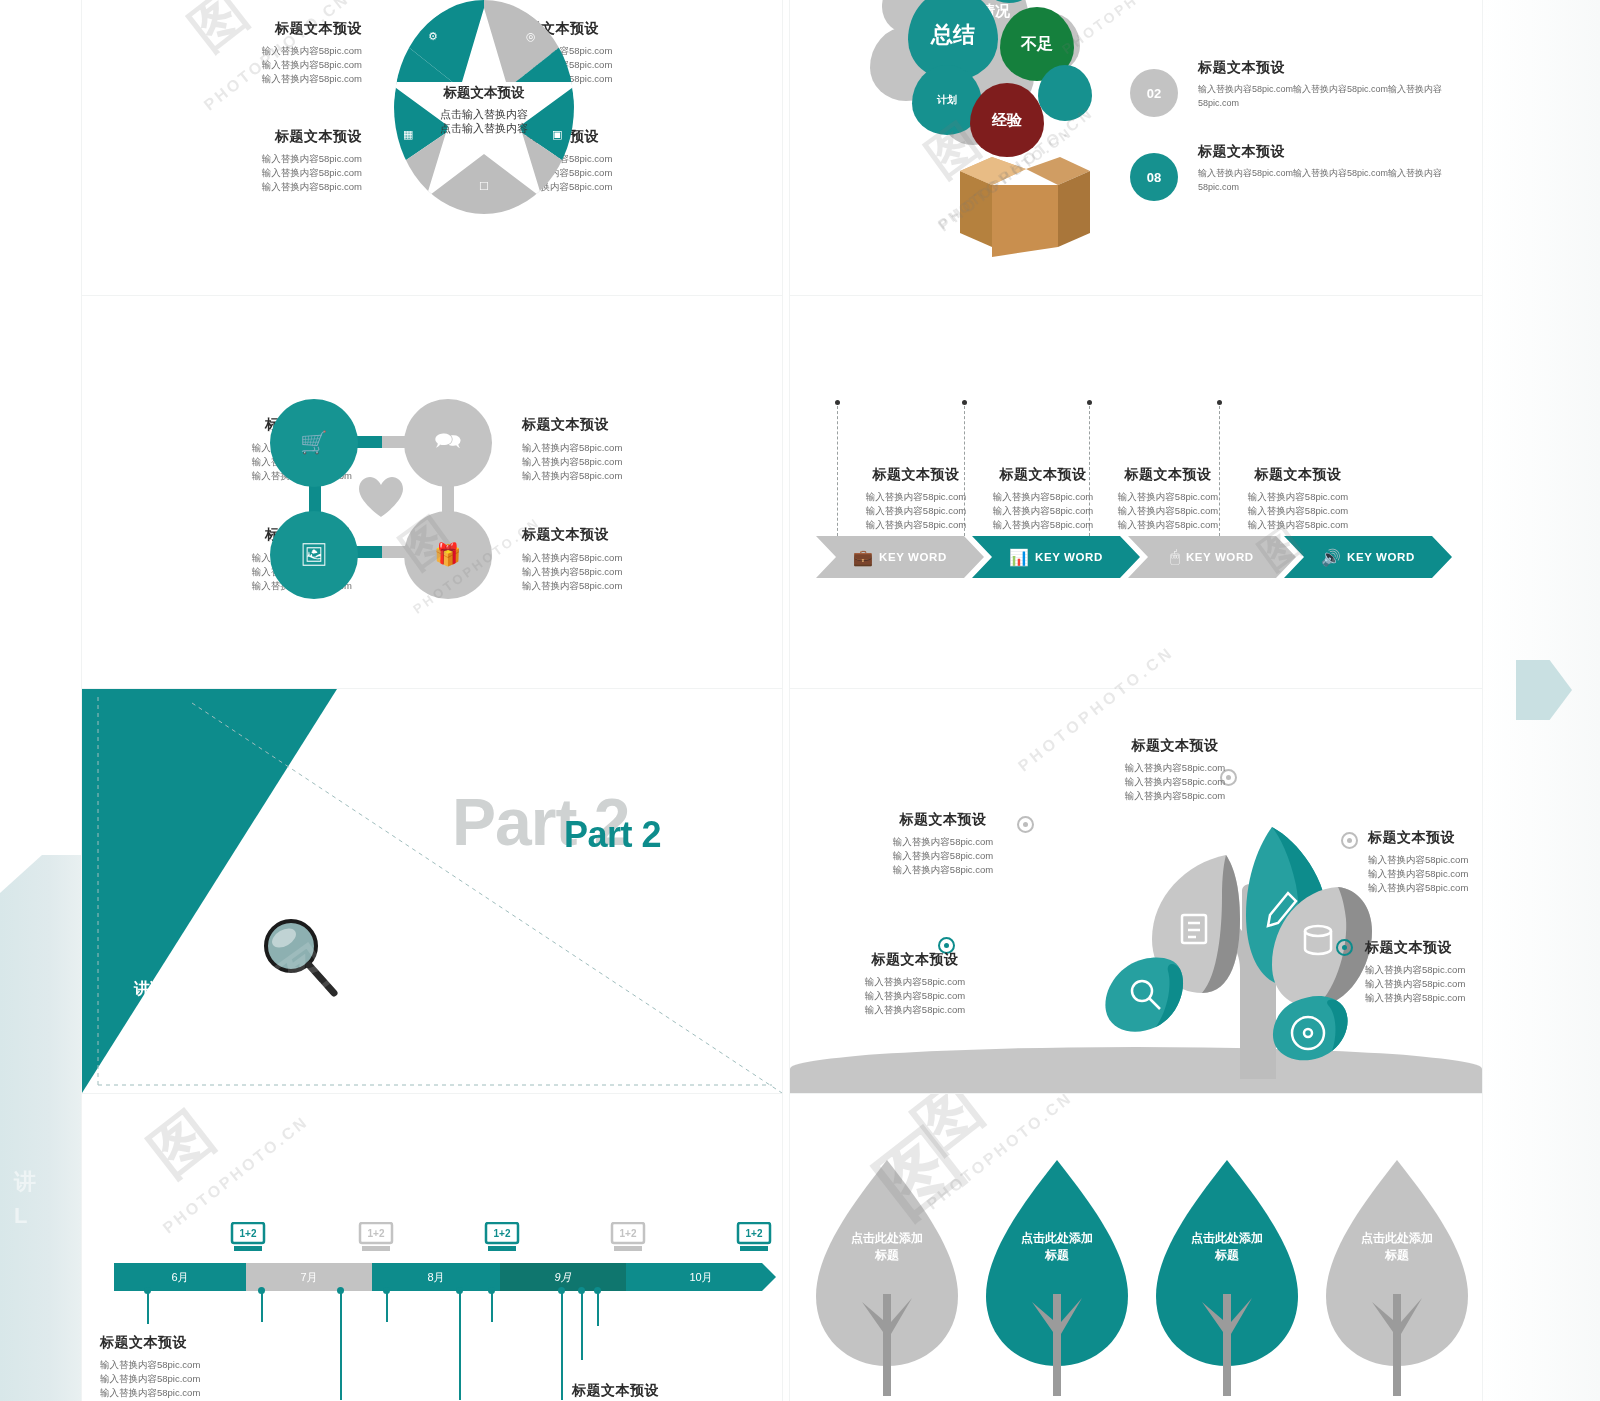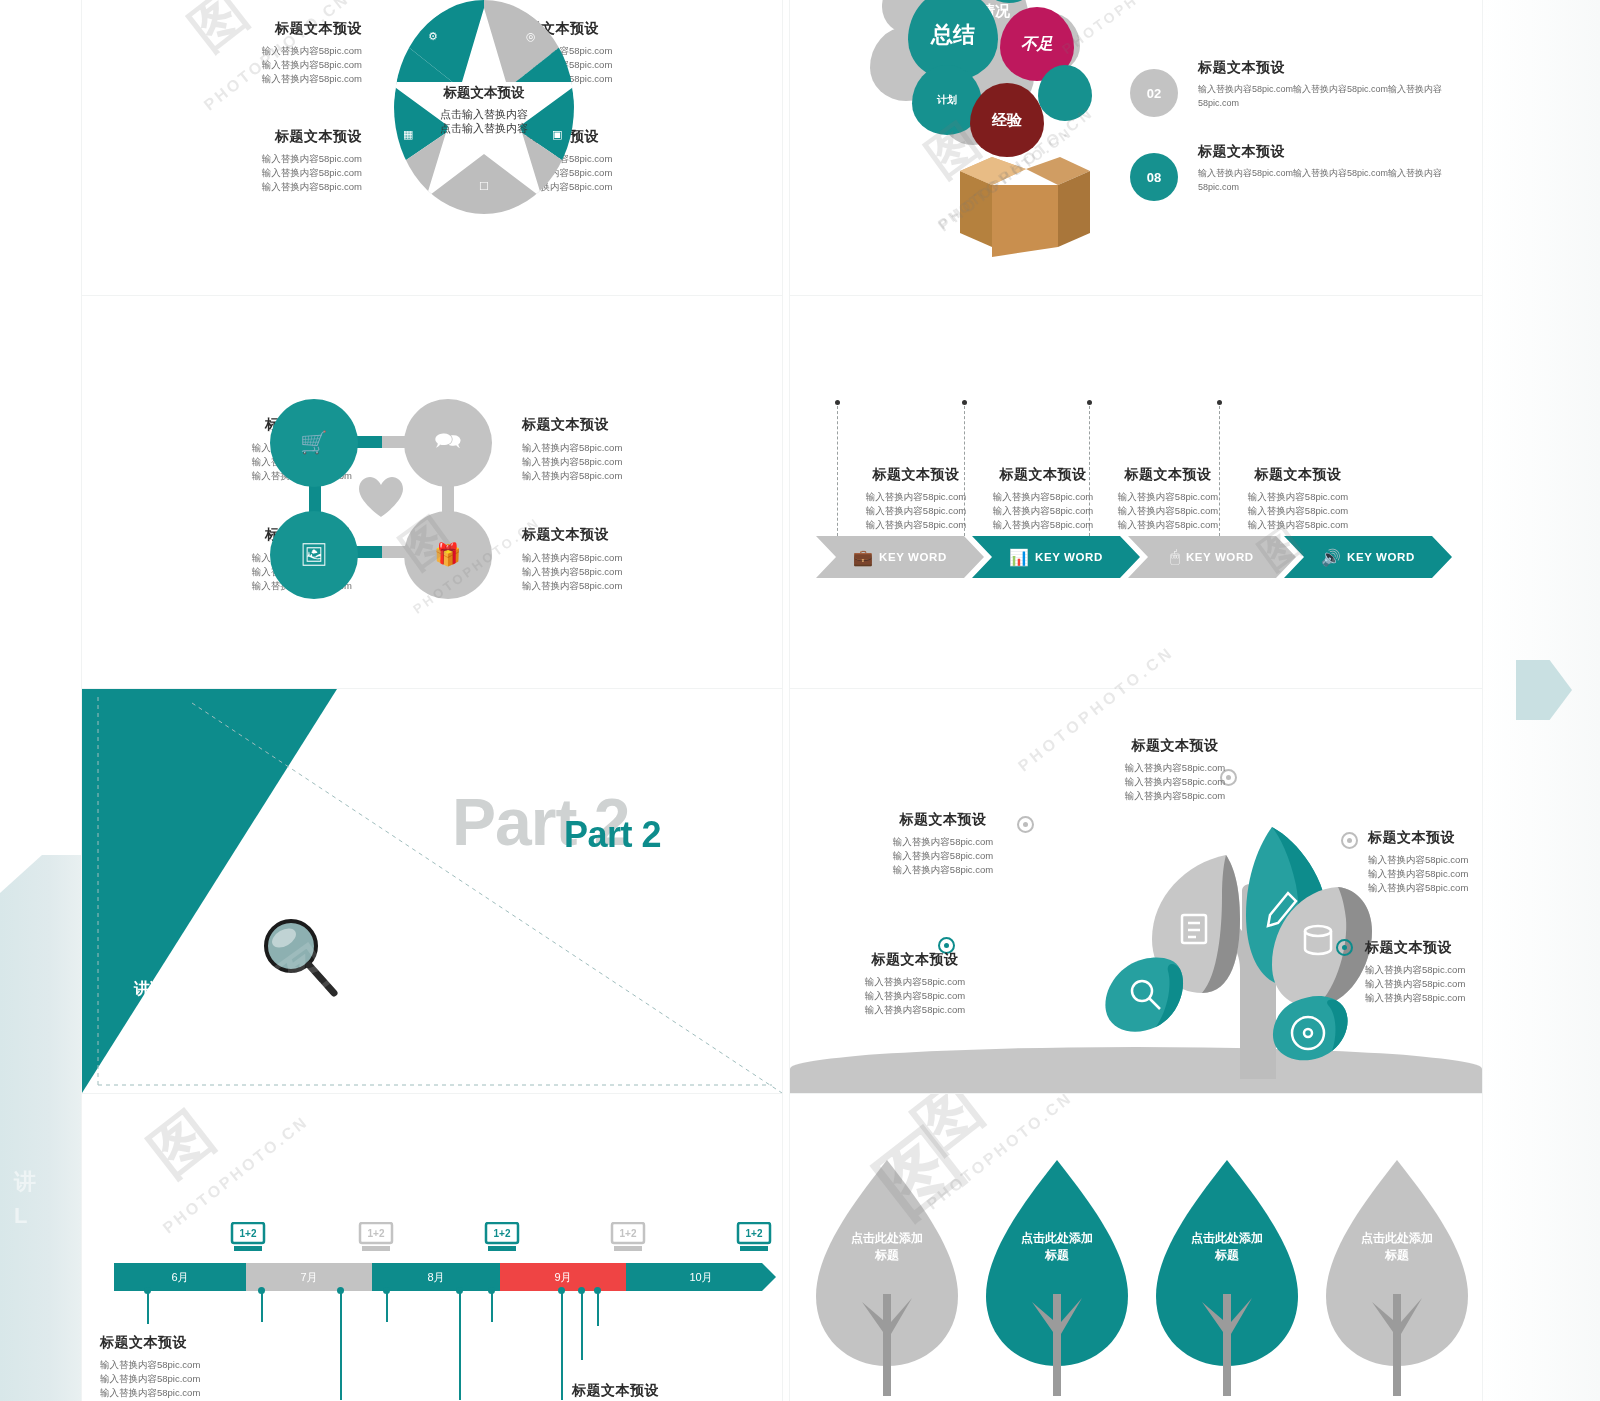--- a/index.html
+++ b/index.html
@@ -180,21 +180,21 @@
     <div class="balloon" style="left:92px;top:8px;width:60px;height:62px;background:#c3c3c3;"></div>
     <div class="balloon" style="left:80px;top:62px;width:72px;height:74px;background:#c3c3c3;"></div>
     <div class="balloon" style="left:172px;top:12px;width:66px;height:68px;background:#c3c3c3;font-size:15px;">情况</div>
     <div class="balloon" style="left:170px;top:72px;width:74px;height:74px;background:#c3c3c3;"></div>
     <div class="balloon" style="left:232px;top:48px;width:58px;height:60px;background:#c3c3c3;font-size:13px;">提升</div>
     <div class="balloon" style="left:152px;top:118px;width:62px;height:62px;background:#c3c3c3;"></div>
 
     <div class="balloon" style="left:128px;top:-28px;width:62px;height:64px;background:#16918f;font-size:15px;">目标</div>
     <div class="balloon" style="left:190px;top:-22px;width:58px;height:60px;background:#16918f;"></div>
     <div class="balloon" style="left:118px;top:24px;width:90px;height:92px;background:#16918f;font-size:22px;">总结</div>
-    <div class="balloon" style="left:210px;top:42px;width:74px;height:74px;background:#be185d;font-size:16px;font-style:italic;">不足</div>
+    <div class="balloon" style="left:210px;top:42px;width:74px;height:74px;background:#15803d;font-size:16px;">不足</div>
     <div class="balloon" style="left:122px;top:100px;width:70px;height:70px;background:#16918f;font-size:10px;">计划</div>
     <div class="balloon" style="left:180px;top:118px;width:74px;height:74px;background:#7f1d1d;font-size:15px;">经验</div>
     <div class="balloon" style="left:248px;top:100px;width:54px;height:56px;background:#16918f;"></div>
   </div>
 
   <svg style="position:absolute;left:140px;top:172px;" width="160" height="120" viewBox="0 0 160 120">
     <polygon points="30,34 62,20 96,32 62,48" fill="#e0b079"></polygon>
     <polygon points="96,32 130,20 160,34 128,48" fill="#d09d63"></polygon>
     <polygon points="30,34 62,48 62,110 30,96" fill="#b5813e"></polygon>
     <polygon points="62,48 128,48 128,110 62,120" fill="#c98f4e"></polygon>
@@ -483,21 +483,21 @@
     <text x="18" y="15" font-size="10" font-weight="bold" fill="#0d8c8c" text-anchor="middle" font-family="Liberation Sans">1+2</text>
     <rect x="4" y="24" width="28" height="5" fill="#0d8c8c"></rect>
     <circle cx="10" cy="26" r="2" fill="#0d8c8c"></circle>
       <circle cx="18" cy="26" r="2" fill="#0d8c8c"></circle>
       <circle cx="26" cy="26" r="2" fill="#0d8c8c"></circle>
   </svg>
 
   <div class="tl-seg" style="left:32px;top:169px;width:132px;background:#0d8c8c;">6月</div>
   <div class="tl-seg" style="left:164px;top:169px;width:126px;background:#c3c3c3;">7月</div>
   <div class="tl-seg" style="left:290px;top:169px;width:128px;background:#0d8c8c;">8月</div>
-  <div class="tl-seg" style="left:418px;top:169px;width:126px;background:#ef4444;">9月</div>
+  <div class="tl-seg" style="left:418px;top:169px;width:126px;background:#0f766e;font-style:italic;">9月</div>
   <div class="tl-seg" style="left:544px;top:169px;width:150px;background:#0d8c8c;
         clip-path:polygon(0 0,calc(100% - 14px) 0,100% 50%,calc(100% - 14px) 100%,0 100%);">10月</div>
 
   <div class="tl-dot" style="left:62px;top:193px;"></div>
   <div class="tl-stem" style="left:65px;top:198px;height:32px;"></div>
   <div class="tl-dot" style="left:176px;top:193px;"></div>
   <div class="tl-stem" style="left:179px;top:198px;height:30px;"></div>
   <div class="tl-dot" style="left:255px;top:193px;"></div>
   <div class="tl-stem" style="left:258px;top:198px;height:108px;"></div>
   <div class="tl-dot" style="left:301px;top:193px;"></div>

